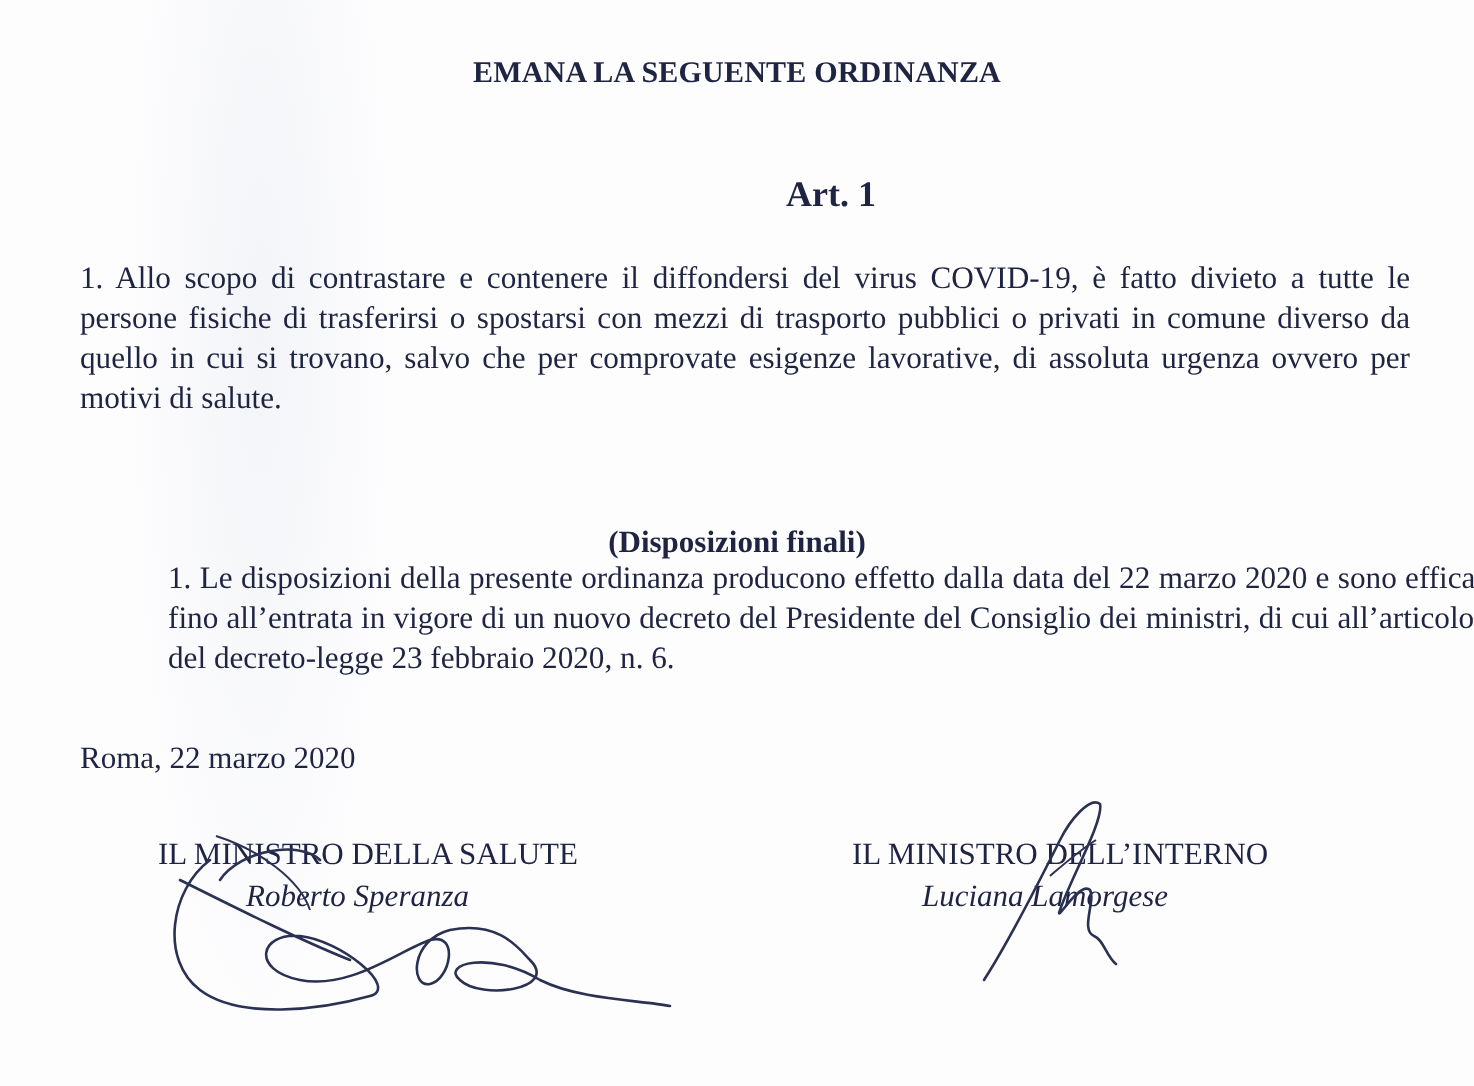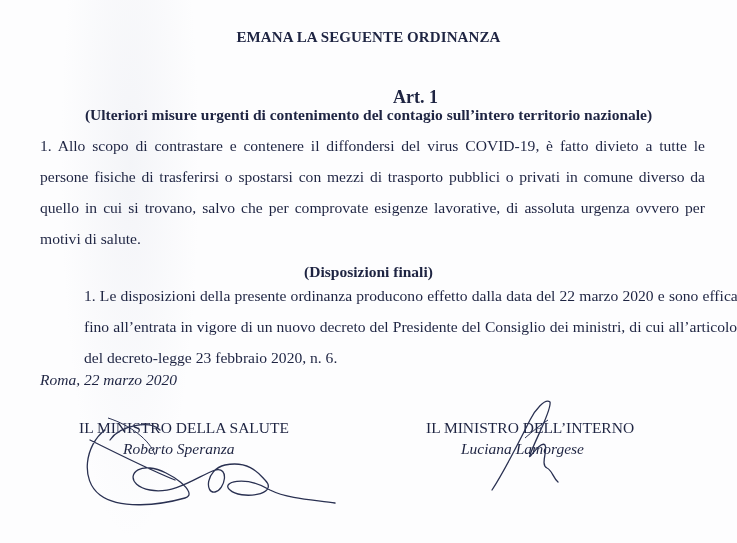--- a/index.html
+++ b/index.html
@@ -17,44 +17,43 @@
       pointer-events: none;
     }
     .center { position: absolute; left: 0; width: 737px; text-align: center; }
     .heading { top: 29px; font-weight: bold; font-size: 15px; letter-spacing: 0.1px; }
     .art1 { top: 87px; font-weight: bold; font-size: 18px; padding-left: 47px; }
     .art1sub { top: 106px; font-weight: bold; font-size: 15.5px; }
     .art2 { top: 224px; font-weight: bold; font-size: 15.5px; }
     .art2sub { top: 247px; font-weight: bold; font-size: 15.5px; margin-top: 16px; }
     .para {
       position: absolute; left: 40px; width: 665px;
-      font-size: 15.6px; line-height: 31px;
+      font-size: 15.6px; line-height: 20px;
       text-align: justify; text-align-last: left;
     }
     .p1 { top: 130px; }
     .p2 { top: 280px; margin-left: 44px; }
-    .date { position: absolute; left: 40px; top: 371px; font-size: 15.5px; font-style: italic; }
+    .date { position: absolute; left: 40px; top: 371px; font-size: 15.5px; }
     .sig-title { position: absolute; font-size: 15.5px; }
     .t1 { left: 79px; top: 419px; }
     .t2 { left: 426px; top: 419px; text-align: right; }
     .sig-name { position: absolute; font-style: italic; font-size: 15.5px; }
     .n1 { left: 123px; top: 440px; }
     .n2 { left: 461px; top: 440px; }
     svg.scribble { position: absolute; left: 0; top: 0; pointer-events: none; }
   </style>
 </head>
 <body>
 
 <div class="page">
   <div class="stain"></div>
 
   <div class="center heading">EMANA LA SEGUENTE ORDINANZA</div>
 
   <div class="center art1">Art. 1</div>
-  <div class="center art1sub">(Ulteriori misure urgenti di contenimento del contagio sull’intero territorio nazionale)</div>
   <div class="para p1">1. Allo scopo di contrastare e contenere il diffondersi del virus COVID-19, è fatto divieto a tutte le persone fisiche di trasferirsi o spostarsi con mezzi di trasporto pubblici o privati in comune diverso da quello in cui si trovano, salvo che per comprovate esigenze lavorative, di assoluta urgenza ovvero per motivi di salute.</div>
 
   <div class="center art2sub">(Disposizioni finali)</div>
   <div class="para p2">1. Le disposizioni della presente ordinanza producono effetto dalla data del 22 marzo 2020 e sono efficaci fino all’entrata in vigore di un nuovo decreto del Presidente del Consiglio dei ministri, di cui all’articolo 3 del decreto-legge 23 febbraio 2020, n. 6.</div>
 
   <div class="date">Roma, 22 marzo 2020</div>
 
   <div class="sig-title t1">IL MINISTRO DELLA SALUTE</div>
   <div class="sig-name n1">Roberto Speranza</div>
 

